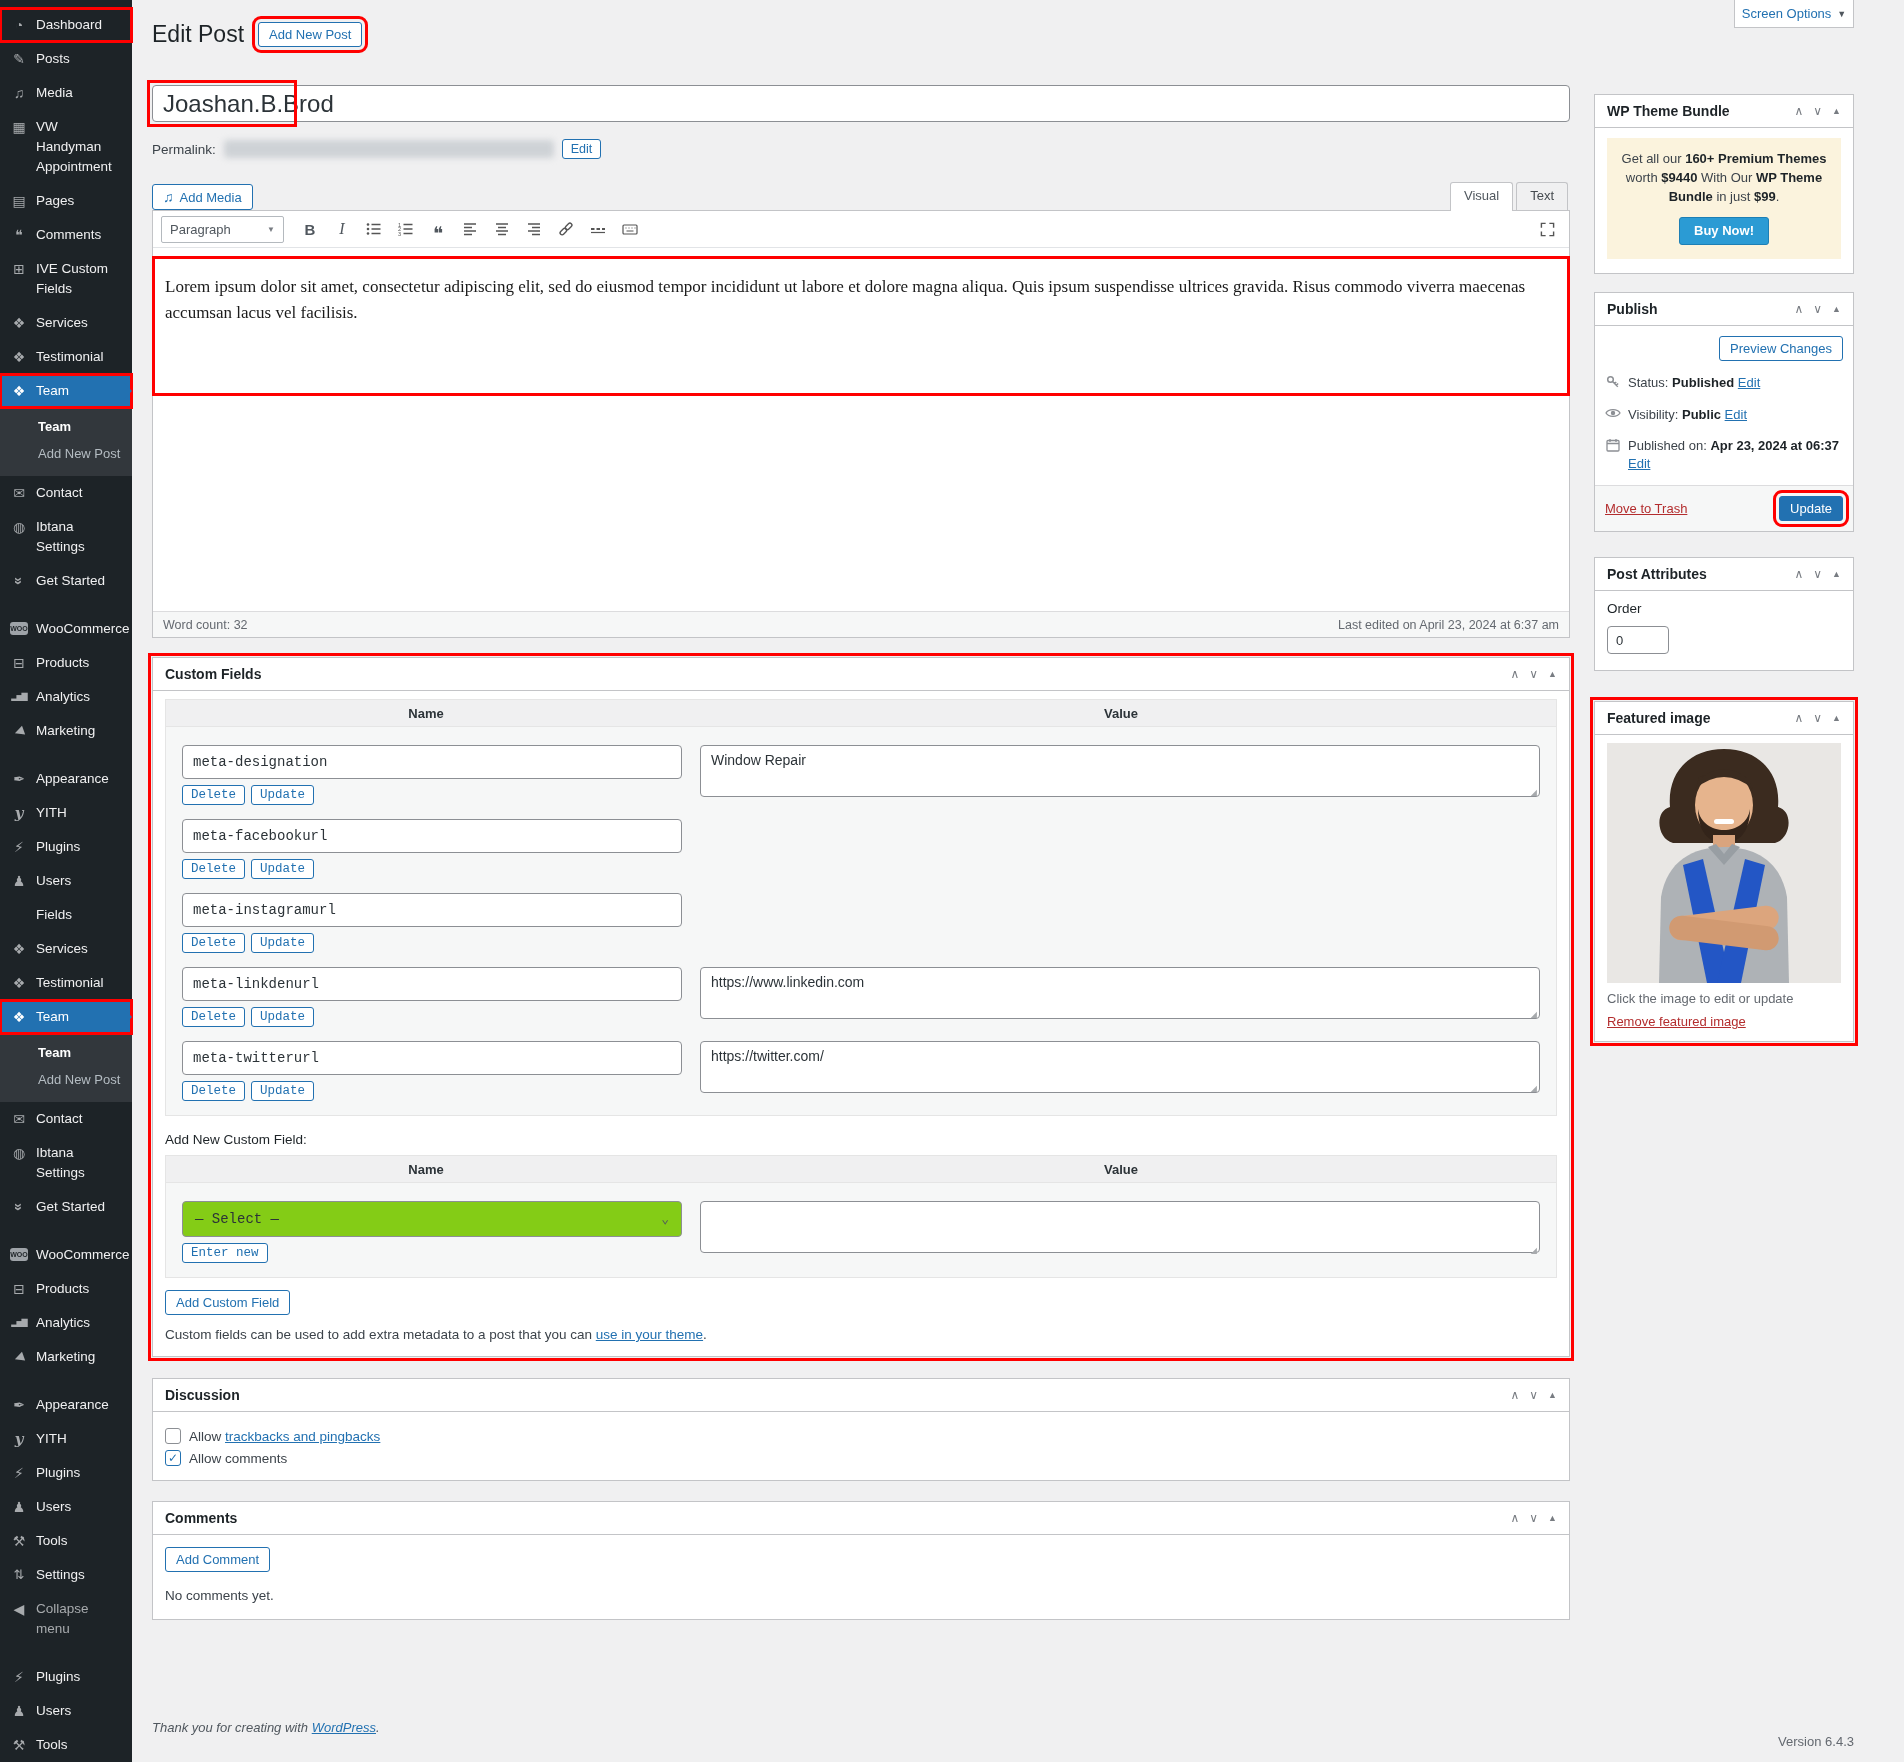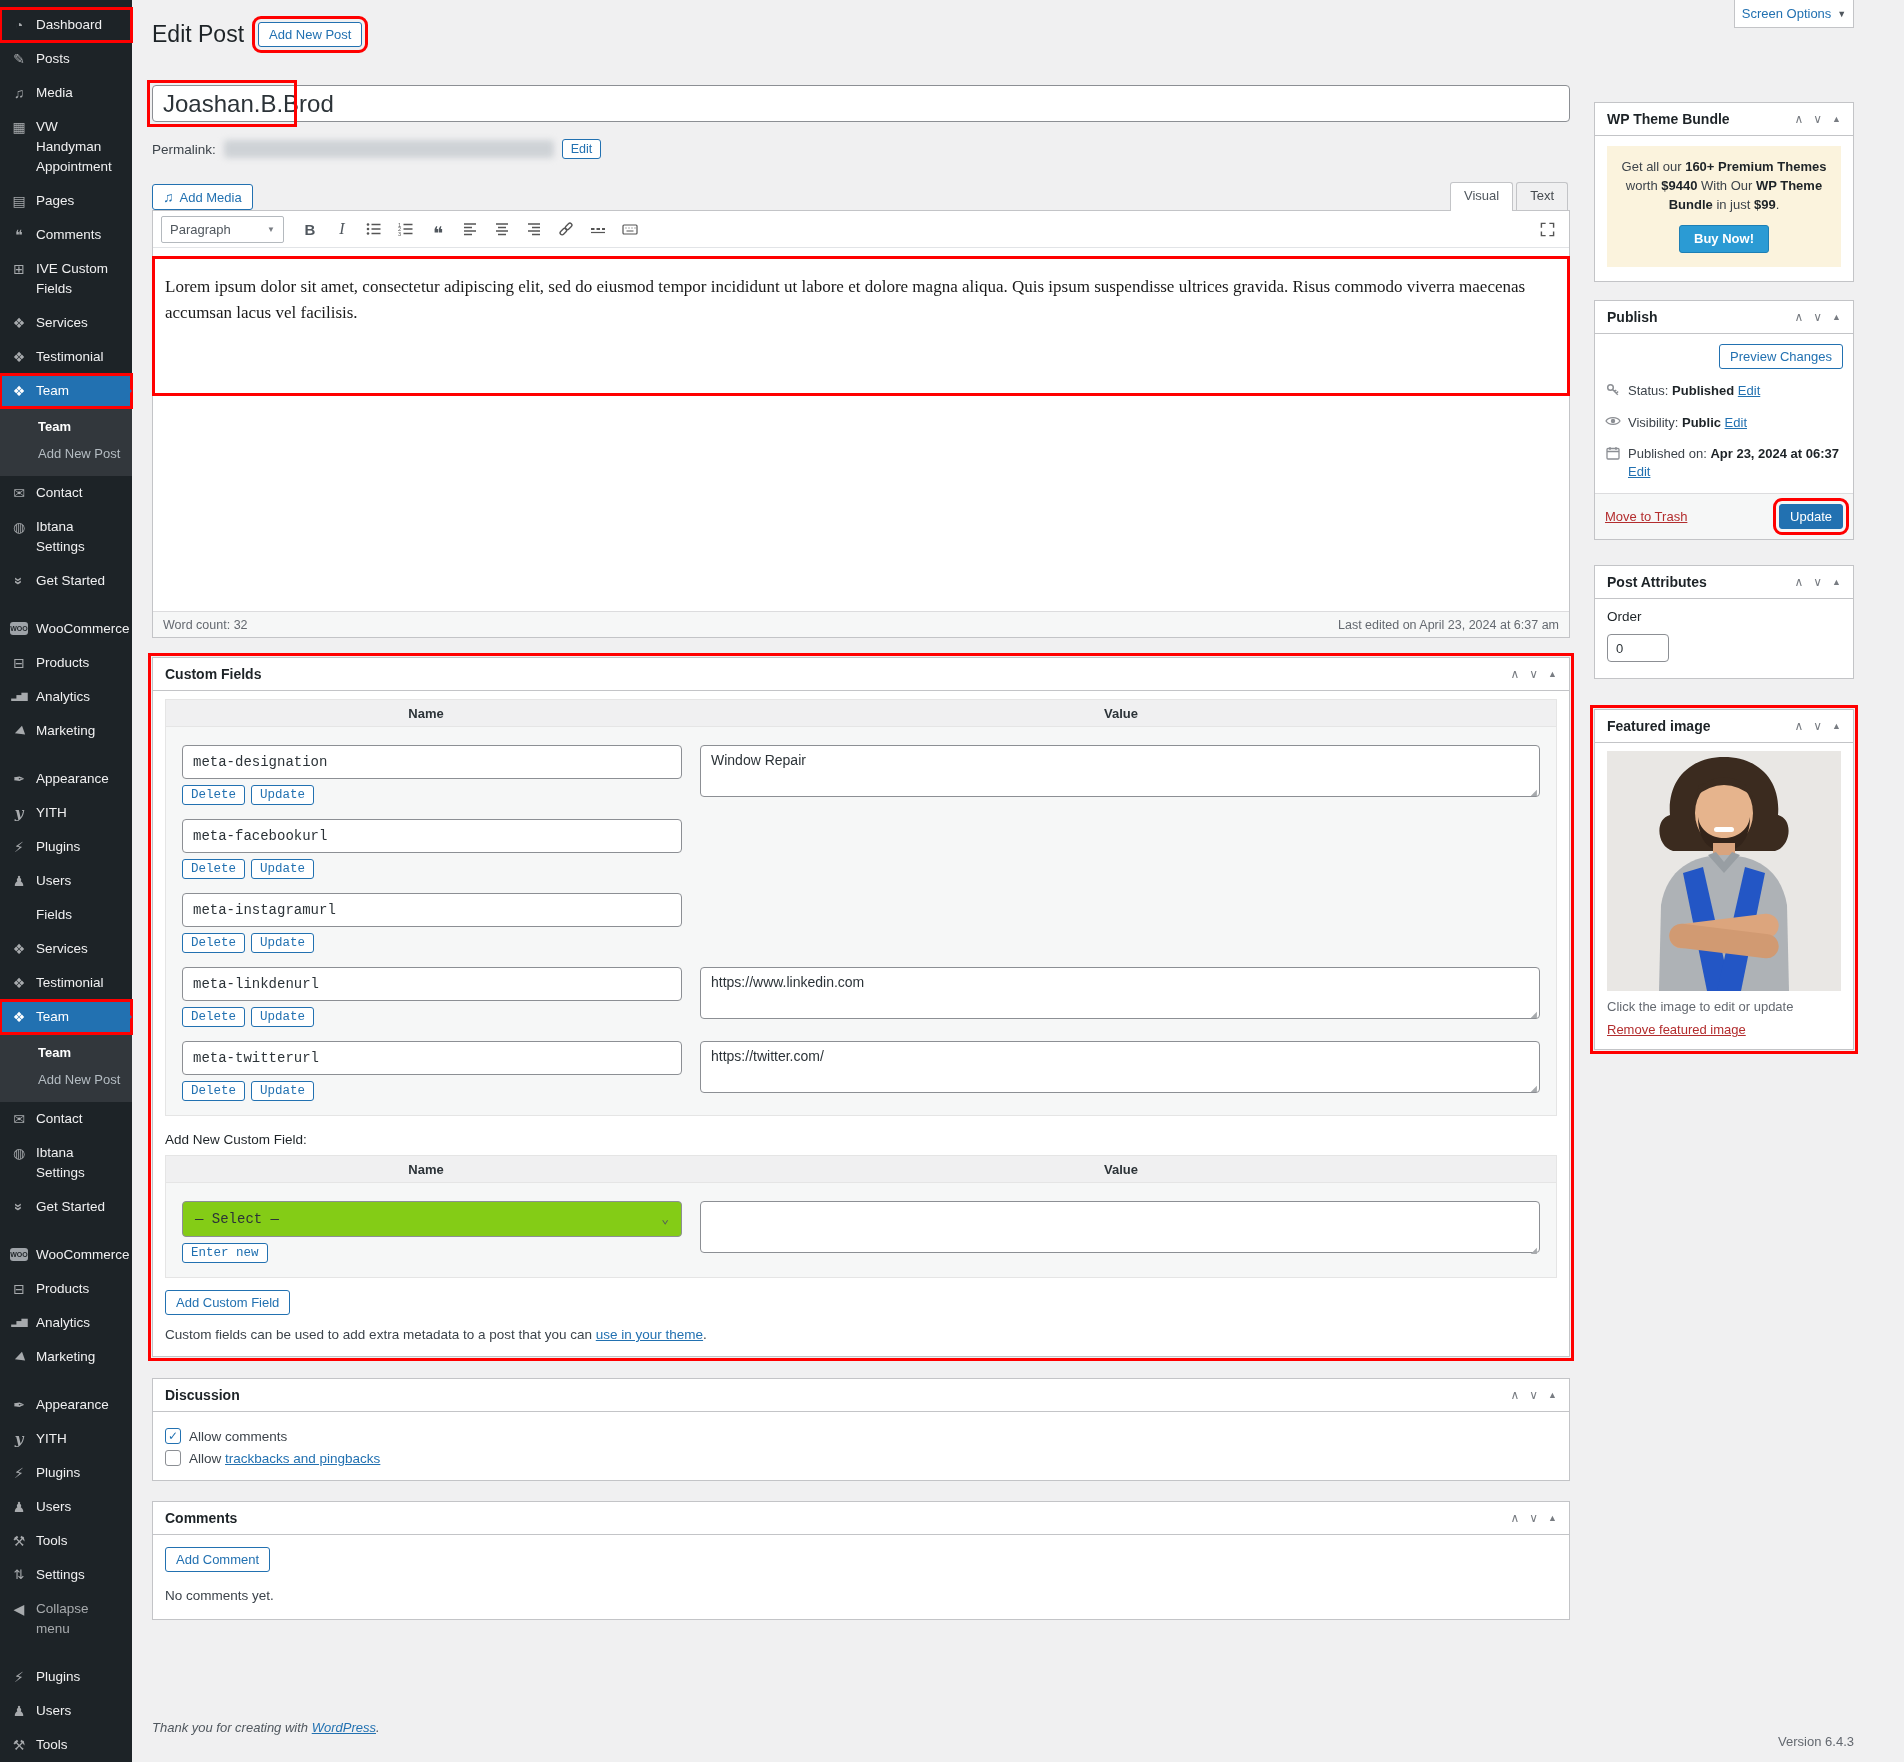--- a/index.html
+++ b/index.html
@@ -126,21 +126,21 @@
   .checkbox.checked::after { content:"✓"; color:#2271b1; font-size:12px; font-weight:bold; }
 
   #comments-box { margin-top:20px; }
   .comments-body { padding:12px 12px 16px; }
   .no-comments { margin-top:16px; color:#3c434a; font-size:13.5px; }
 
   .footer-row { margin-top:100px; font-style:italic; color:#50575e; font-size:13px; }
   .version { position:absolute; top:1734px; left:1594px; width:260px; text-align:right; color:#646970; font-size:13px; }
 
   
-  .right-col { position:absolute; left:1594px; top:12px; width:260px; }
+  .right-col { position:absolute; left:1594px; top:4px; width:260px; }
   #theme-bundle { margin-top:90px; }
   .promo-box { margin:10px 12px 14px; background:#fbf3dd; padding:12px 10px 14px; text-align:center; color:#3c434a;
      font-size:13px; line-height:1.45; }
   .promo-box b { color:#1d2327; }
   .buy-btn { margin-top:10px; display:inline-block; background:#2b9bd4; border:1px solid #1d7fb5; color:#fff;
      font-weight:bold; font-size:13px; border-radius:3px; padding:4px 14px; cursor:pointer; }
   #publish { margin-top:18px; }
   .pub-body { padding:10px 10px 12px; }
   .preview-row { text-align:right; }
   .pub-row { display:flex; align-items:flex-start; gap:7px; margin-top:13px; font-size:13px; color:#3c434a; line-height:1.4; }
@@ -542,26 +542,26 @@
       <div class="pb-header">
         <span class="pb-title">Discussion</span>
         <span class="pb-controls">
           <span class="ctrl">∧</span>
           <span class="ctrl">∨</span>
           <span class="toggle">▲</span>
         </span>
       </div>
       <div class="disc-body">
         <div class="check-row">
+          <span class="checkbox" id="cb-trackbacks"></span>
+          <span><span>Allow </span><a class="link">trackbacks and pingbacks</a></span>
+        </div>
+        <div class="check-row">
           <span class="checkbox checked" id="cb-comments"></span>
           <span>Allow comments</span>
-        </div>
-        <div class="check-row">
-          <span class="checkbox" id="cb-trackbacks"></span>
-          <span><span>Allow </span><a class="link">trackbacks and pingbacks</a></span>
         </div>
       </div>
     </section>
 
     <section class="postbox" id="comments-box">
       <div class="pb-header">
         <span class="pb-title">Comments</span>
         <span class="pb-controls">
           <span class="ctrl">∧</span>
           <span class="ctrl">∨</span>

